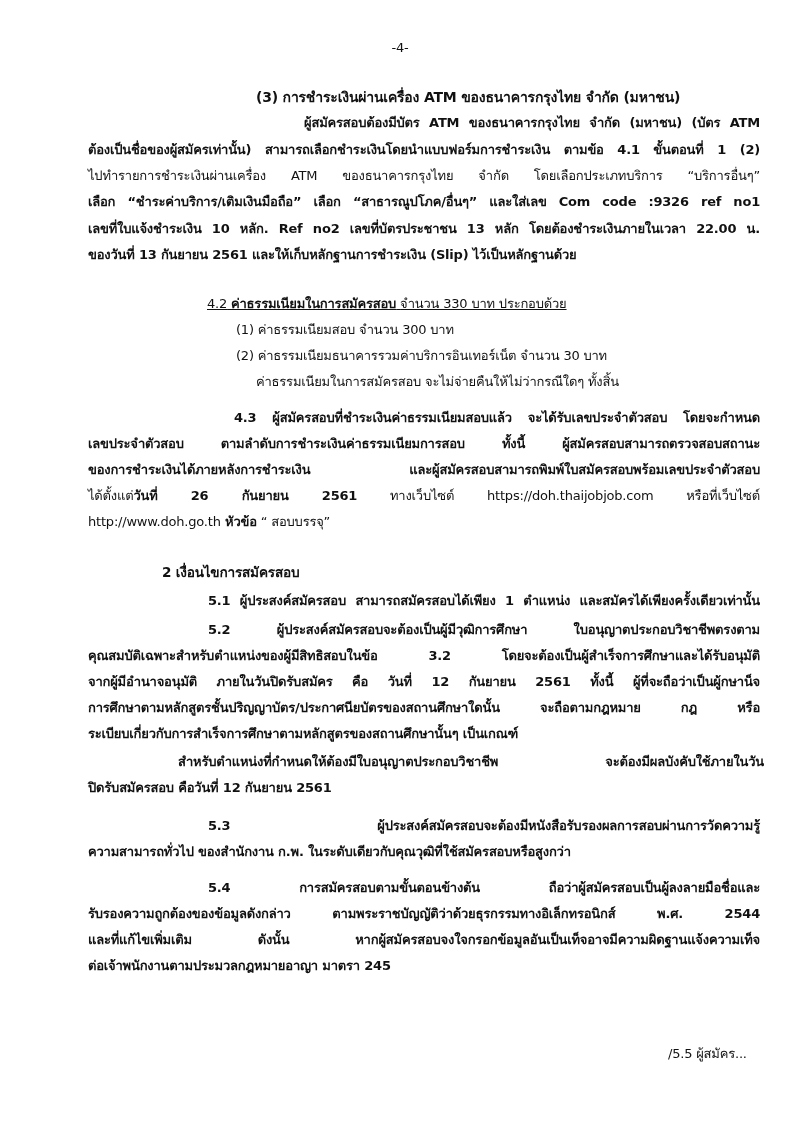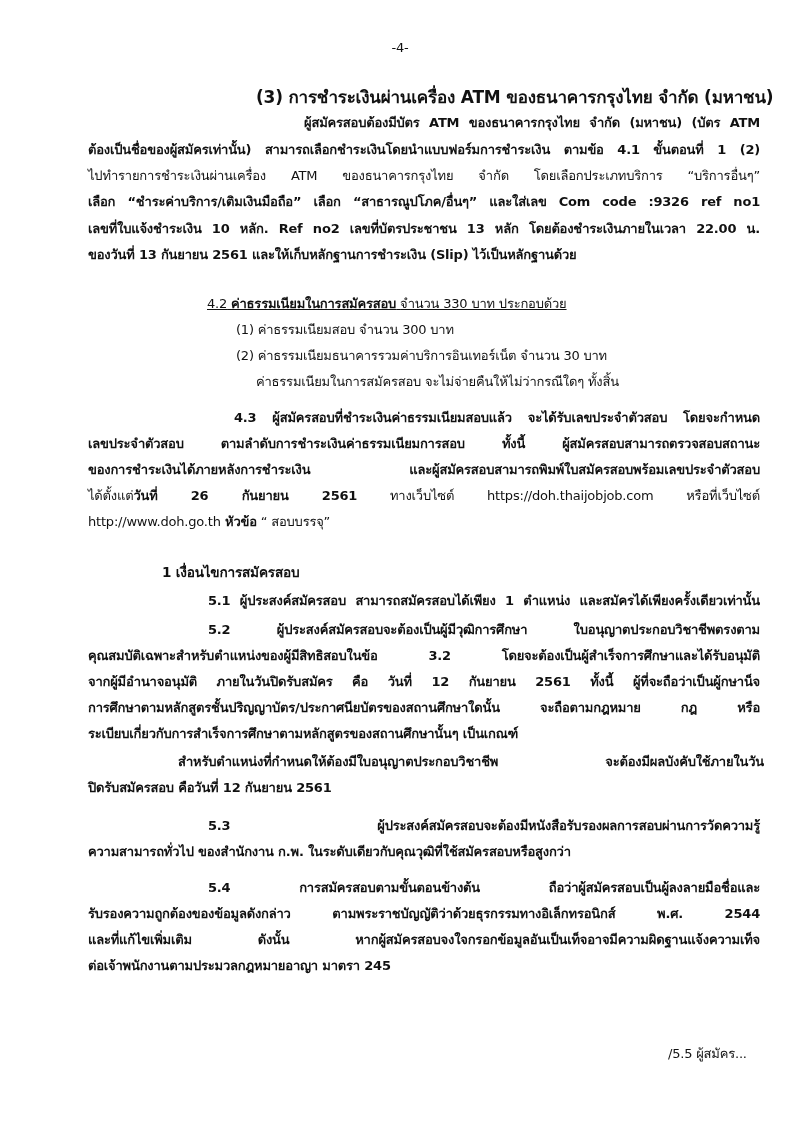--- a/index.html
+++ b/index.html
@@ -20,21 +20,21 @@
   .pagenum { left: 0; width: 800px; text-align: center; top: 38px; font-size: 13px; }
   .footer { left: 668px; top: 1044px; }
 </style>
 </head>
 <body>
 
 <div>
 
   <div class="line pagenum">-4-</div>
 
-  <div class="line b" style="left:256px; top:87px; font-size:17px;">(3) การชำระเงินผ่านเครื่อง ATM  ของธนาคารกรุงไทย จำกัด (มหาชน)</div>
+  <div class="line b" style="left:256px; top:87px; font-size:14px;">(3) การชำระเงินผ่านเครื่อง ATM  ของธนาคารกรุงไทย จำกัด (มหาชน)</div>
   <div class="line b" style="left:304px; top:113px; width:456px; text-align:justify; text-align-last:justify;">ผู้สมัครสอบต้องมีบัตร ATM ของธนาคารกรุงไทย จำกัด (มหาชน) (บัตร ATM</div>
   <div class="line just" style="top:140px;"><span class="b">ต้องเป็นชื่อของผู้สมัครเท่านั้น) สามารถเลือกชำระเงินโดยนำแบบฟอร์มการชำระเงิน ตามข้อ 4.1 ขั้นตอนที่ 1 (2)</span></div>
   <div class="line just" style="top:166px;">ไปทำรายการชำระเงินผ่านเครื่อง ATM  ของธนาคารกรุงไทย จำกัด  โดยเลือกประเภทบริการ “บริการอื่นๆ”</div>
   <div class="line just b" style="top:192px;">เลือก “ชำระค่าบริการ/เติมเงินมือถือ” เลือก “สาธารณูปโภค/อื่นๆ” และใส่เลข Com code :9326 ref no1</div>
   <div class="line just b" style="top:219px;">เลขที่ใบแจ้งชำระเงิน 10 หลัก. Ref no2 เลขที่บัตรประชาชน 13 หลัก โดยต้องชำระเงินภายในเวลา 22.00 น.</div>
   <div class="line b" style="left:88px; top:245px;">ของวันที่  13 กันยายน 2561  และให้เก็บหลักฐานการชำระเงิน (Slip) ไว้เป็นหลักฐานด้วย</div>
 
   <div class="line" style="left:207px; top:294px;text-decoration:underline;">
     <span>4.2</span>
     <span class="b">ค่าธรรมเนียมในการสมัครสอบ</span>
@@ -47,21 +47,21 @@
   <div class="line b" style="left:234px; top:408px; width:526px; text-align:justify; text-align-last:justify;">4.3  ผู้สมัครสอบที่ชำระเงินค่าธรรมเนียมสอบแล้ว จะได้รับเลขประจำตัวสอบ โดยจะกำหนด</div>
   <div class="line just b" style="top:434px;">เลขประจำตัวสอบ ตามลำดับการชำระเงินค่าธรรมเนียมการสอบ ทั้งนี้ ผู้สมัครสอบสามารถตรวจสอบสถานะ</div>
   <div class="line just b" style="top:460px;">ของการชำระเงินได้ภายหลังการชำระเงิน และผู้สมัครสอบสามารถพิมพ์ใบสมัครสอบพร้อมเลขประจำตัวสอบ</div>
   <div class="line just" style="top:486px;">
     <span>ได้ตั้งแต่</span><span class="b">วันที่  26 กันยายน 2561</span><span> ทางเว็บไซต์ </span><span>https://doh.thaijobjob.com</span><span> หรือที่เว็บไซต์</span>
   </div>
   <div class="line" style="left:88px; top:512px;">
     <span>http://www.doh.go.th</span><span class="b"> หัวข้อ</span><span> “ สอบบรรจุ”</span>
   </div>
 
-  <div class="line b" style="left:162px; top:562px; font-size:13.6px;">1  เงื่อนไขการสมัครสอบ</div>
+  <div class="line b" style="left:162px; top:562px; font-size:13.6px;">2  เงื่อนไขการสมัครสอบ</div>
   <div class="line b" style="left:208px; top:591px; width:552px; text-align:justify; text-align-last:justify;">5.1  ผู้ประสงค์สมัครสอบ สามารถสมัครสอบได้เพียง 1 ตำแหน่ง และสมัครได้เพียงครั้งเดียวเท่านั้น</div>
 
   <div class="line b" style="left:208px; top:620px; width:552px; text-align:justify; text-align-last:justify;">5.2  ผู้ประสงค์สมัครสอบจะต้องเป็นผู้มีวุฒิการศึกษา ใบอนุญาตประกอบวิชาชีพตรงตาม</div>
   <div class="line just b" style="top:646px;">คุณสมบัติเฉพาะสำหรับตำแหน่งของผู้มีสิทธิสอบในข้อ 3.2  โดยจะต้องเป็นผู้สำเร็จการศึกษาและได้รับอนุมัติ</div>
   <div class="line just" style="top:672px;">
     <span class="b">จากผู้มีอำนาจอนุมัติ ภายในวันปิดรับสมัคร คือ </span><span class="b">วันที่ 12 กันยายน 2561</span><span class="b"> ทั้งนี้ ผู้ที่จะถือว่าเป็นผู้กษาน็จ</span>
   </div>
   <div class="line just b" style="top:698px;">การศึกษาตามหลักสูตรชั้นปริญญาบัตร/ประกาศนียบัตรของสถานศึกษาใดนั้น จะถือตามกฎหมาย กฎ หรือ</div>
   <div class="line b" style="left:88px; top:724px;">ระเบียบเกี่ยวกับการสำเร็จการศึกษาตามหลักสูตรของสถานศึกษานั้นๆ เป็นเกณฑ์</div>
   <div class="line b" style="left:178px; top:752px; width:586px; text-align:justify; text-align-last:justify;">สำหรับตำแหน่งที่กำหนดให้ต้องมีใบอนุญาตประกอบวิชาชีพ จะต้องมีผลบังคับใช้ภายในวัน</div>

